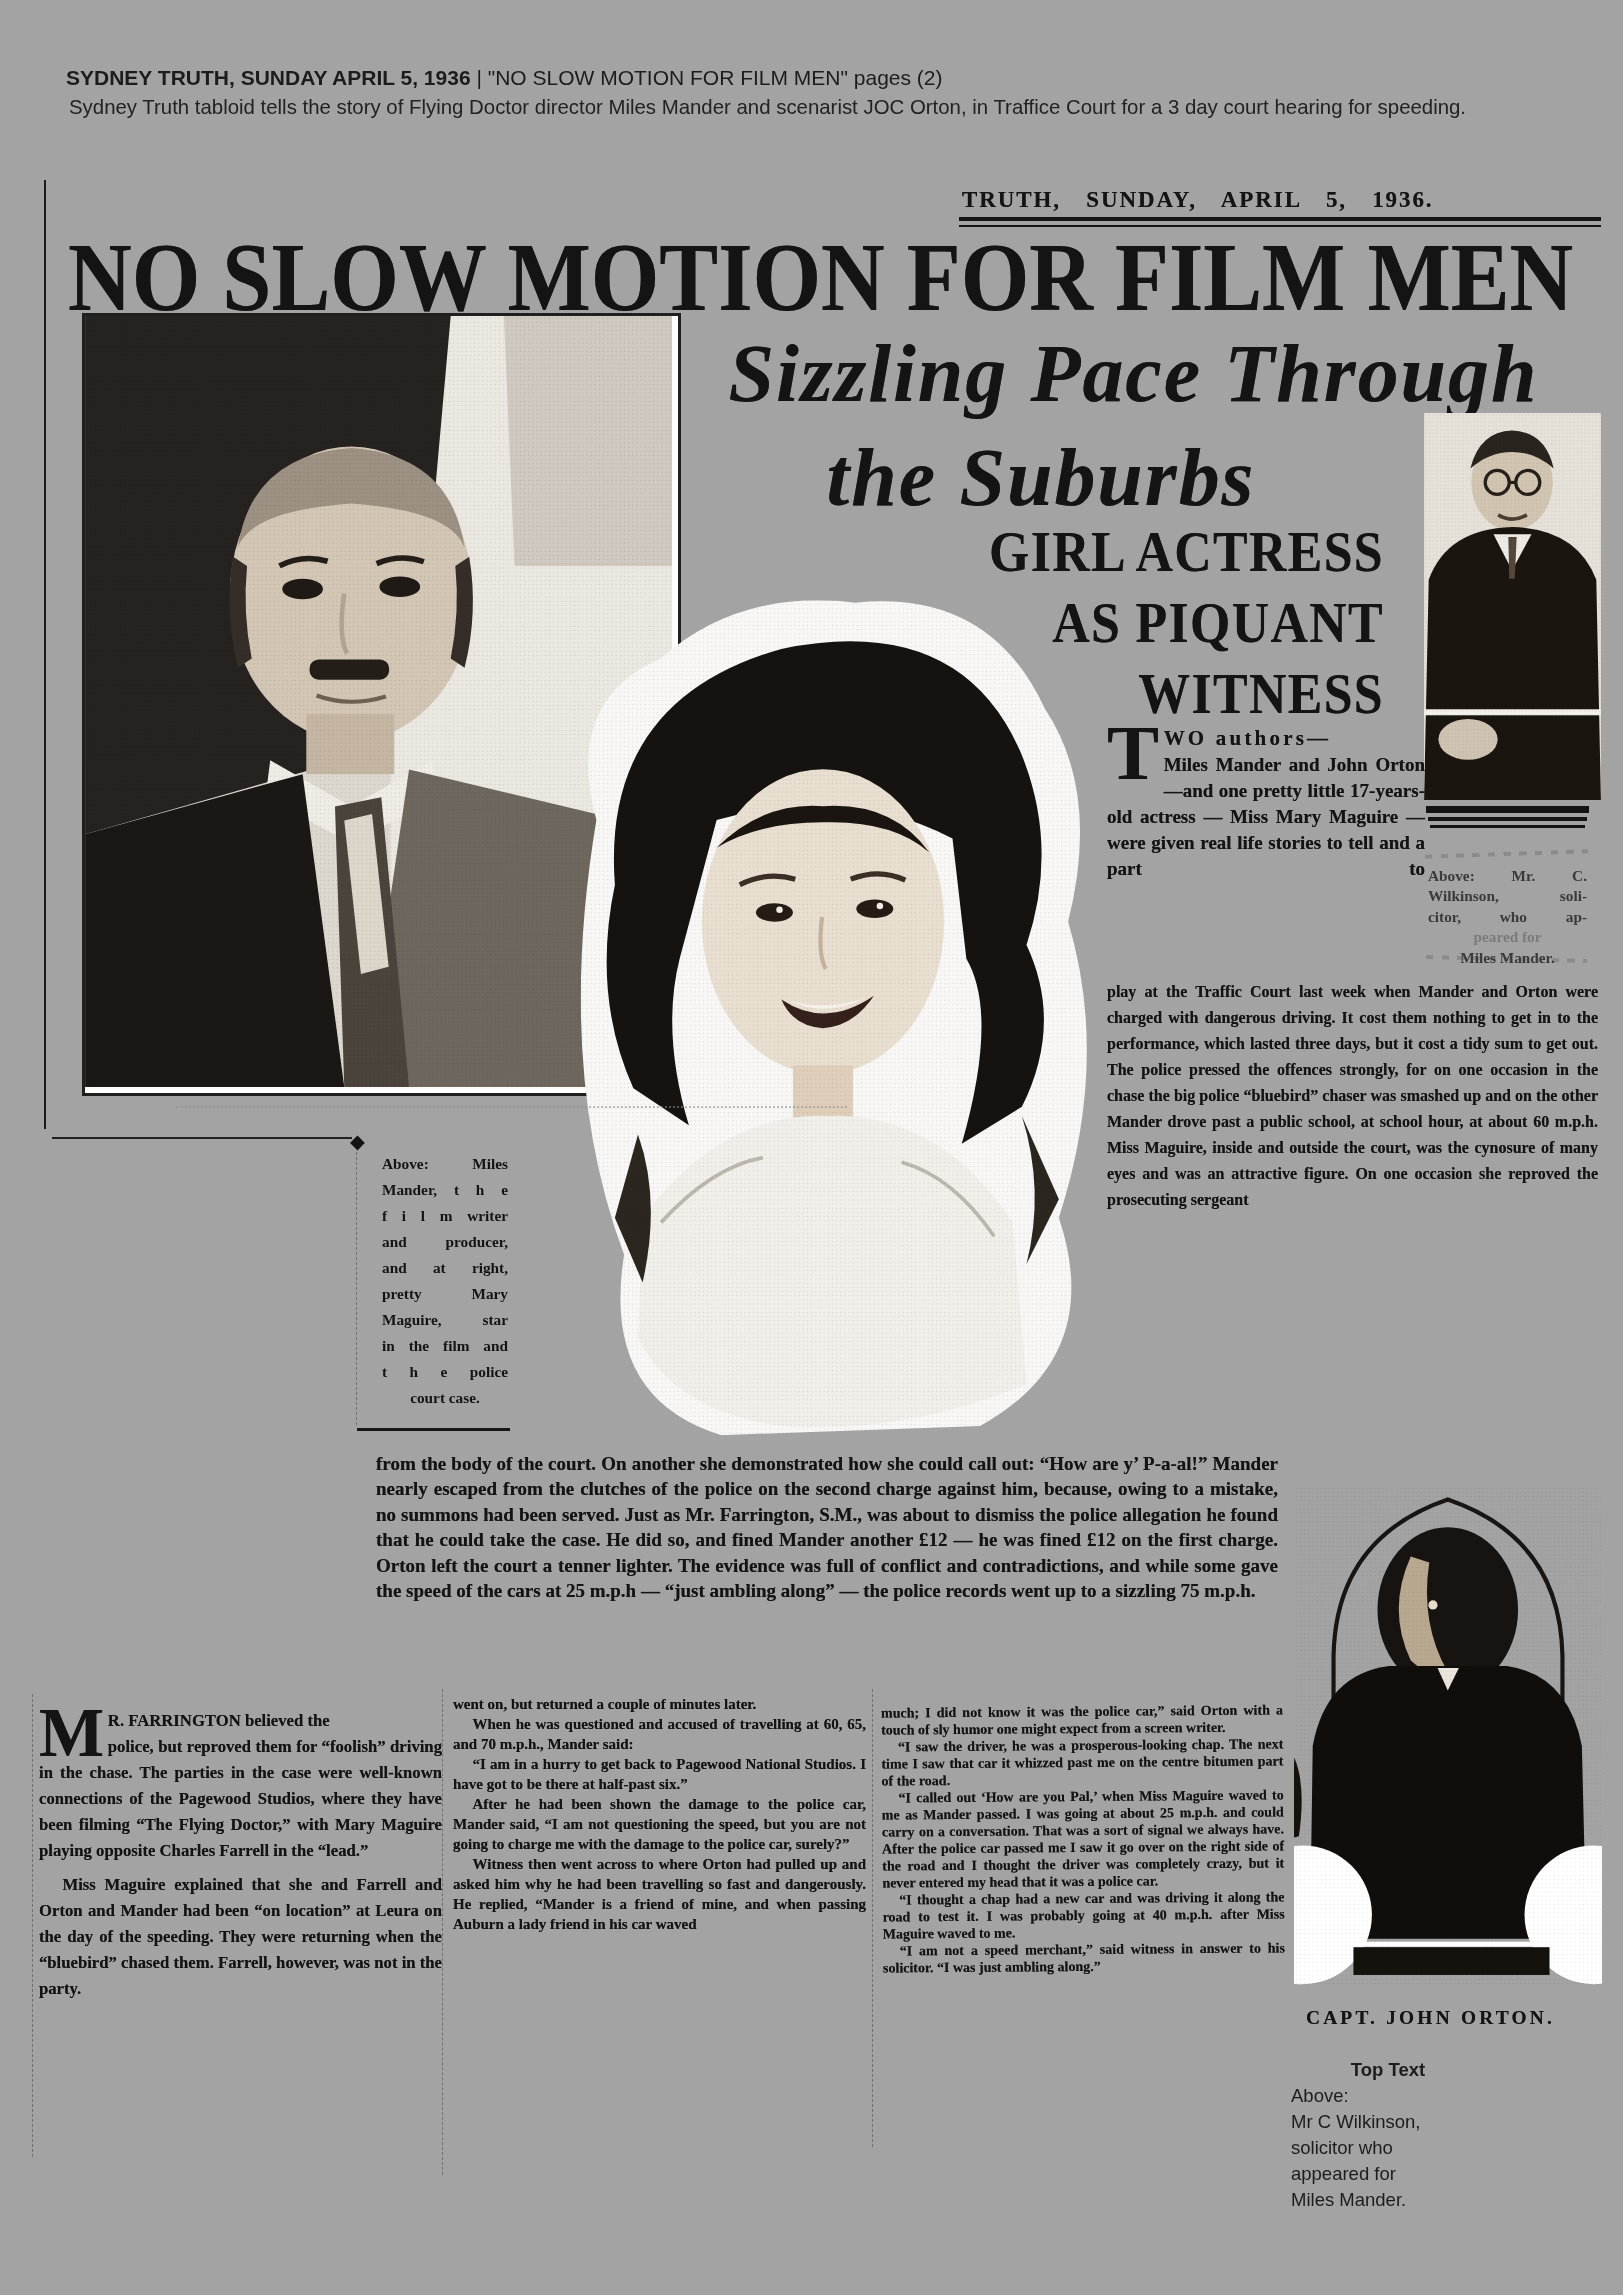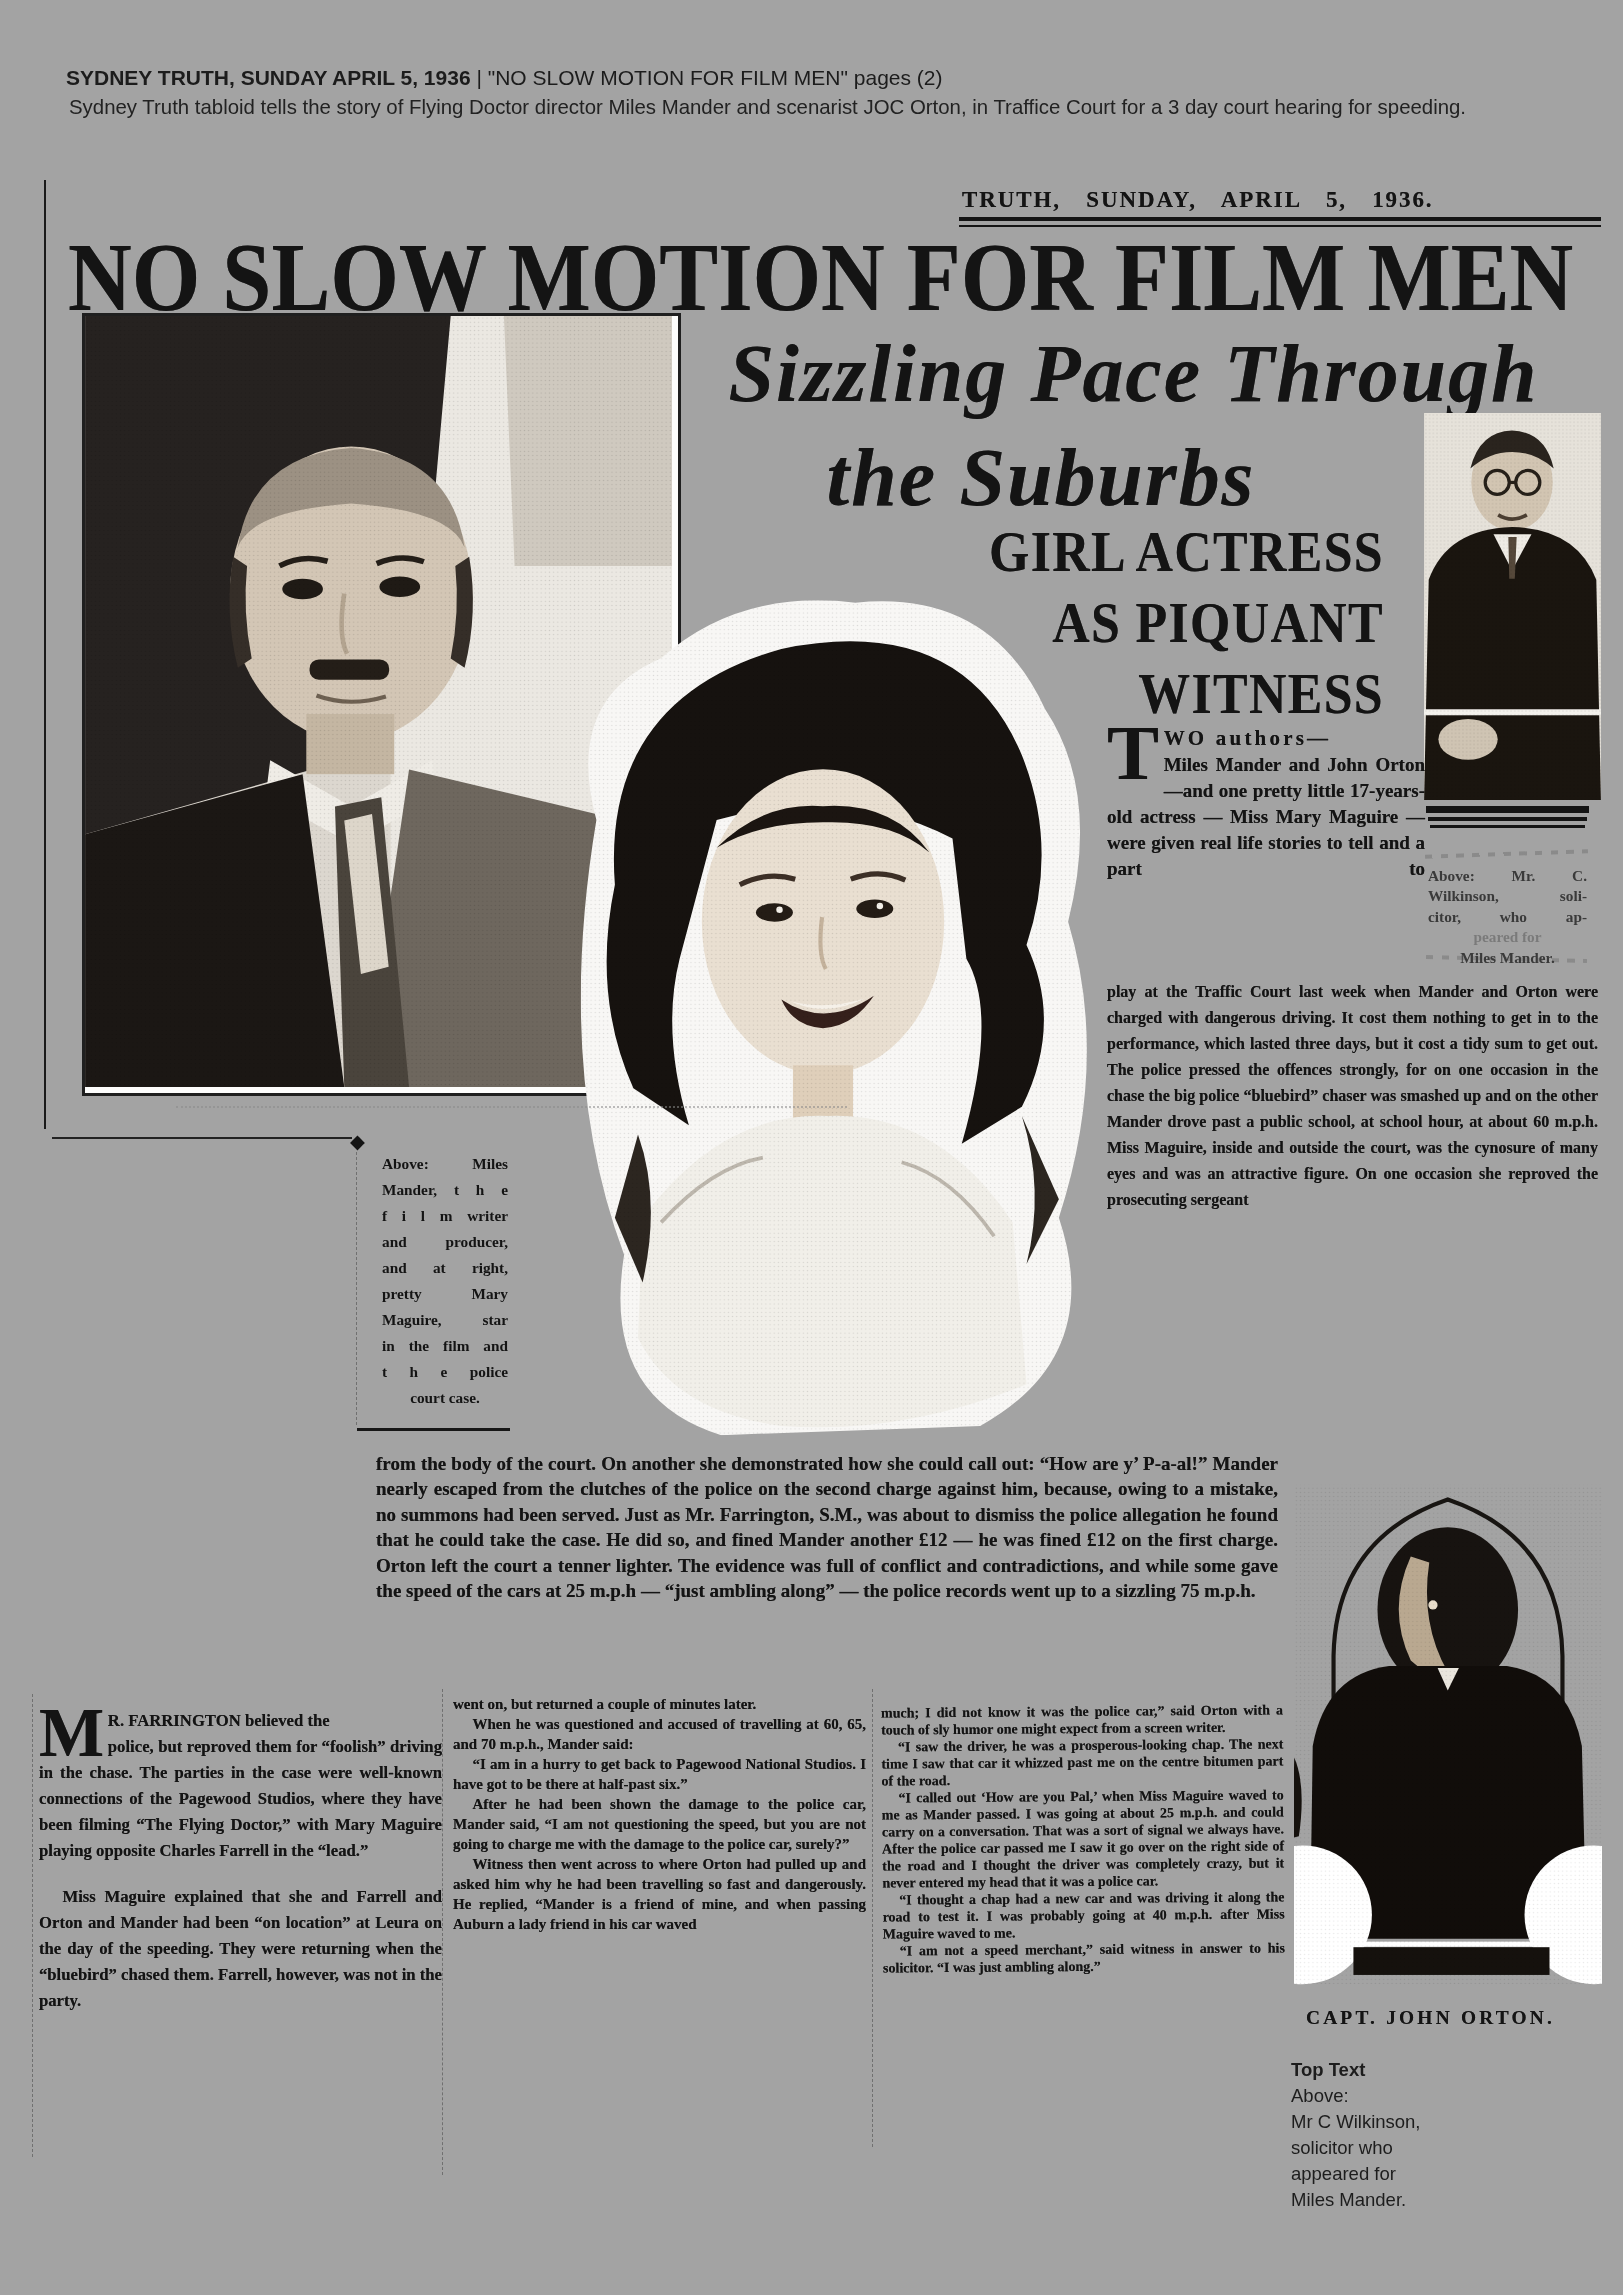--- a/index.html
+++ b/index.html
@@ -58,32 +58,32 @@
   .mcaprule{left:357px;top:1428px;width:153px;height:2.8px;background:#161616;}
 
   
   .centerp{left:376px;top:1451px;width:902px;font-weight:bold;font-size:19px;line-height:25.4px;
            text-align:justify;}
 
   
   .colL{left:39px;top:1708px;width:403px;font-weight:bold;font-size:16.7px;line-height:26px;text-align:justify;}
   .dropcapM{float:left;font-size:69px;line-height:50px;font-weight:bold;padding-right:3.7px;}
   .colL p, .colM p, .colR p{margin:0;}
-  .colL p+p{margin-top:20px;text-indent:1.4em;}
+  .colL p+p{margin-top:8px;text-indent:1.4em;}
   .colM{left:453px;top:1694px;width:413px;font-weight:bold;font-size:15px;line-height:20px;text-align:justify;}
   .colM p+p{text-indent:1.3em;}
   .colR{left:882px;top:1703px;width:402px;font-weight:bold;font-size:14px;line-height:17px;
         text-align:justify;transform:rotate(-0.45deg);}
   .colR p+p{text-indent:1.2em;}
 
   
   .ortoncap{left:1301px;top:2007px;width:259px;text-align:center;font-weight:bold;font-size:19.4px;
             letter-spacing:3.2px;white-space:nowrap;}
   .note{left:1291px;top:2057px;width:194px;font-size:18.5px;line-height:26px;color:#1d1d1d;}
-  .note .b{font-weight:bold;}
+  .note .b{font-weight:bold;text-align:center;}
 
   
   .leftrule{left:44px;top:180px;width:1.9px;height:949px;background:#1a1a1a;}
   .smudge{left:176px;top:1106px;width:671px;height:2.8px;border-top:2.3px dotted #8a8a8a;opacity:.55;filter:blur(0.5px);}
   .scrib{height:4.2px;background:repeating-linear-gradient(90deg,#7d7d7d 0 7.4px,transparent 7.4px 15.7px);
          opacity:.65;}
   .bar{background:#141414;}
   .photo-frame{border:3.2px solid #1f1f1f;background:#efedea;box-shadow:0 0 0 6.5px #fdfdfc inset;}
   svg{display:block;}
 </style>

